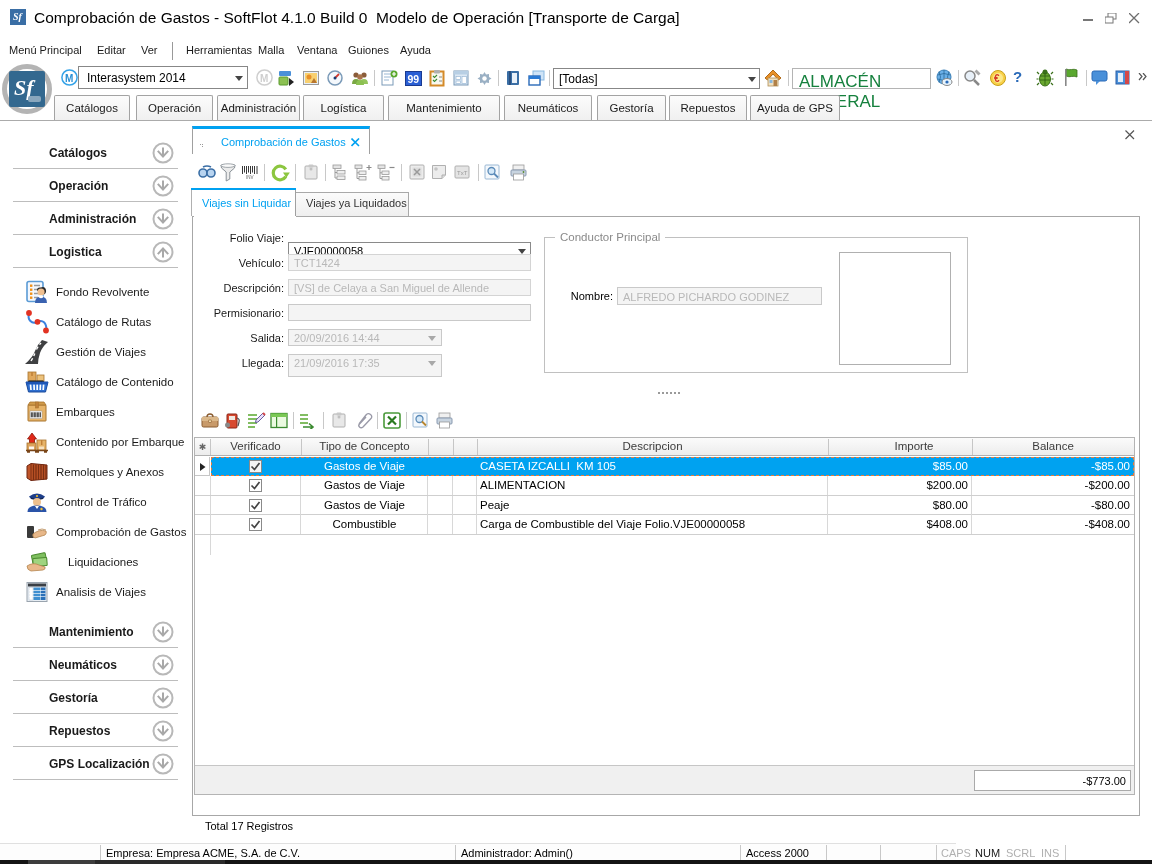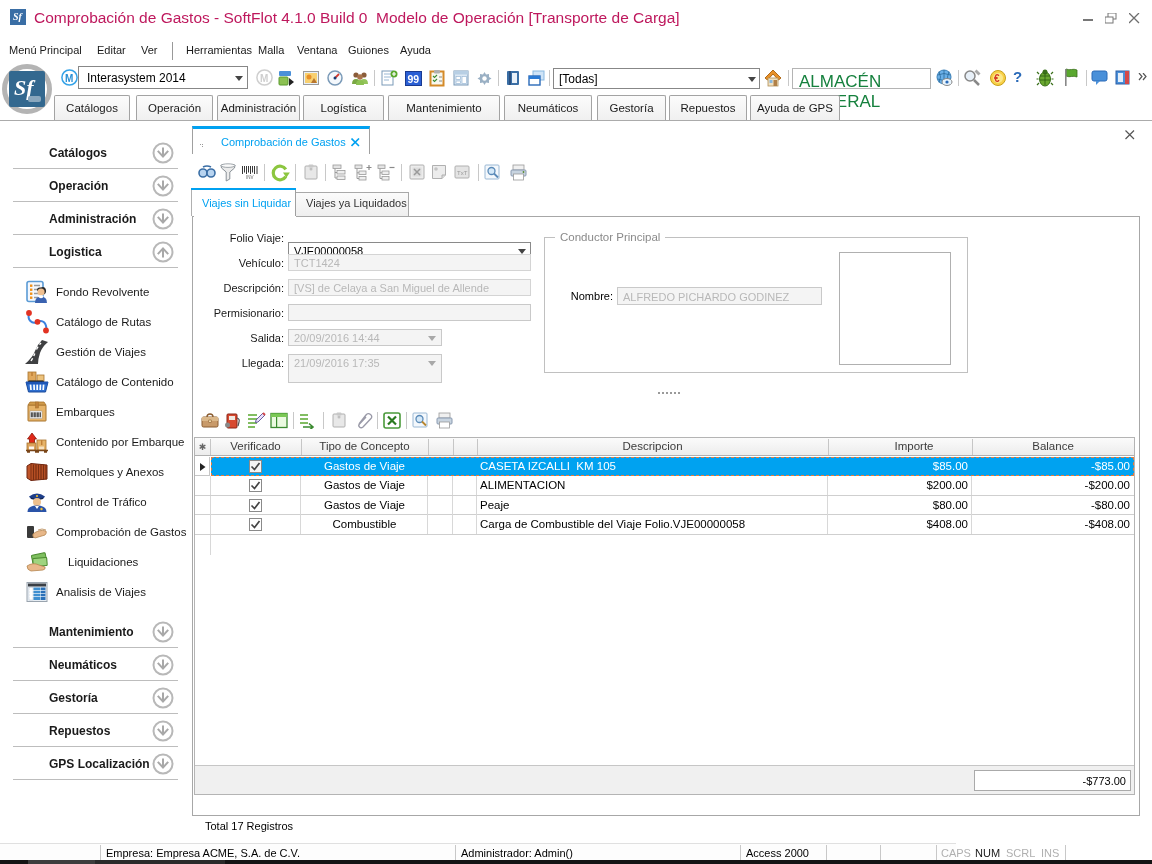--- a/index.html
+++ b/index.html
@@ -24,21 +24,21 @@
 .gvs { position:absolute; top:0; width:1px; height:19px; background:#d8d8d8; }
 </style>
 </head>
 <body>
 
 <div class="abs" style="left:0;top:0;width:1152px;height:38px;background:#fff;">
   <svg class="abs" style="left:10px;top:9px;" width="16" height="16">
     <rect x="0" y="0" width="16" height="16" fill="#3a6ea5"></rect>
     <text x="3" y="11" font-size="10" fill="#fff" font-family="Liberation Serif" font-style="italic" font-weight="bold">Sf</text>
   </svg>
-  <div class="abs" style="left:34px;top:9px;font-size:15.5px;color:#be185d;">Comprobación de Gastos - SoftFlot 4.1.0 Build 0&nbsp; Modelo de Operación [Transporte de Carga]</div>
+  <div class="abs" style="left:34px;top:9px;font-size:15.5px;color:#000000;">Comprobación de Gastos - SoftFlot 4.1.0 Build 0&nbsp; Modelo de Operación [Transporte de Carga]</div>
 
   <div class="abs" style="left:1083px;top:19px;width:10px;height:1.5px;background:#777;"></div>
   <svg class="abs" style="left:1105px;top:13px;" width="12" height="11">
     <rect x="3" y="0" width="8" height="6" fill="none" stroke="#777" stroke-width="1"></rect>
     <rect x="0" y="4" width="8" height="6" fill="#fff" stroke="#777" stroke-width="1"></rect>
   </svg>
   <svg class="abs" style="left:1129px;top:13px;" width="11" height="11">
     <path d="M0,0 L10,10 M10,0 L0,10" stroke="#6e6e6e" stroke-width="1.3"></path>
   </svg>
 </div>
@@ -505,21 +505,21 @@
     <div class="abs" style="left:95px;top:62px;width:243px;height:17px;background:#f4f4f4;border:1px solid #d4d4d4;">
       <div class="abs f11" style="left:5px;top:2px;color:#b8b8b8;">[VS] de Celaya a San Miguel de Allende</div>
     </div>
     <div class="abs" style="left:95px;top:87px;width:243px;height:17px;background:#f4f4f4;border:1px solid #c9c9c9;"></div>
     <div class="abs" style="left:95px;top:112px;width:154px;height:17px;background:#f4f4f4;border:1px solid #c9c9c9;">
       <div class="abs f11" style="left:5px;top:2px;color:#b8b8b8;">20/09/2016 14:44</div>
       <svg class="abs" style="left:139px;top:6px;" width="9" height="6">
           <path d="M0,0 L8,0 L4,5 Z" fill="#a8a8a8"></path>
         </svg>
     </div>
-    <div class="abs" style="left:95px;top:137px;width:154px;height:29px;background:#f4f4f4;border:1px solid #c9c9c9;text-align:right;">
+    <div class="abs" style="left:95px;top:137px;width:154px;height:23px;background:#f4f4f4;border:1px solid #c9c9c9;text-align:right;">
       <div class="abs f11" style="left:5px;top:2px;color:#b8b8b8;">21/09/2016 17:35</div>
       <svg class="abs" style="left:139px;top:6px;" width="9" height="6">
           <path d="M0,0 L8,0 L4,5 Z" fill="#a8a8a8"></path>
         </svg>
     </div>
 
     <div class="abs" style="left:351px;top:20px;width:424px;height:136px;border:1px solid #c0c0c0;">
       <div class="abs" style="left:10px;top:-7px;background:#fff;padding:0 5px;font-size:11.5px;color:#8a8a8a;">Conductor Principal</div>
       <div class="abs f11" style="left:0px;top:52px;width:68px;text-align:right;color:#000;">Nombre:</div>
       <div class="abs" style="left:72px;top:49px;width:205px;height:18px;background:#f4f4f4;border:1px solid #c9c9c9;">

